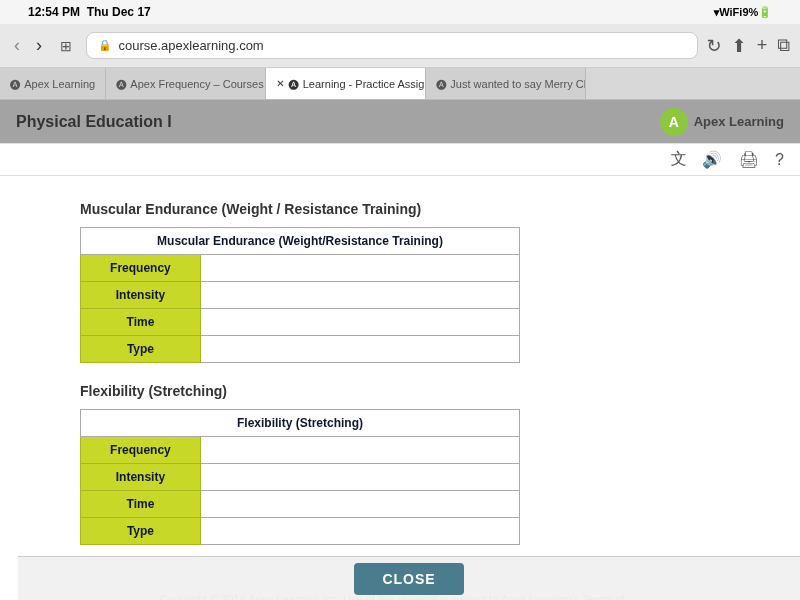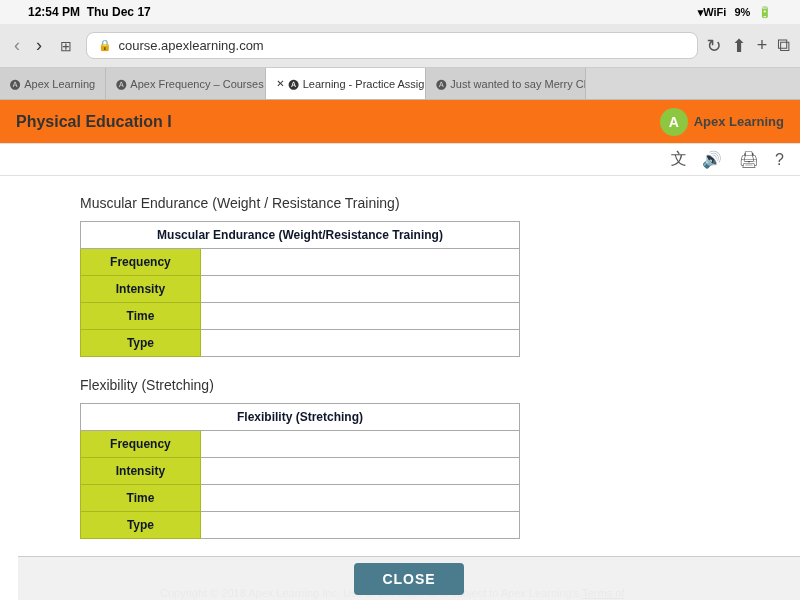--- a/index.html
+++ b/index.html
@@ -3,21 +3,21 @@
   <meta charset="utf-8">
   <style>
     * { box-sizing: border-box; margin: 0; padding: 0; }
     body { font-family: -apple-system, BlinkMacSystemFont, 'Helvetica Neue', Arial, sans-serif; background: #f0f0f0; width: 800px; height: 600px; overflow: hidden; }
 
     
     .status-bar {
       display: flex; justify-content: space-between; align-items: center;
       background: #f5f5f5; padding: 4px 28px; font-size: 12px; font-weight: 600; height: 24px;
     }
-    .status-right { display: flex; gap: 8px; align-items: center; font-size: 11px; }
+    .status-right { display: flex; align-items: center; font-size: 11px; }
 
     
     .browser-chrome {
       background: #e8e8e8; padding: 6px 10px; display: flex; align-items: center; gap: 8px; height: 44px; border-bottom: 1px solid #ccc;
     }
     .nav-btn { background: none; border: none; font-size: 18px; color: #888; cursor: pointer; padding: 2px 4px; }
     .nav-btn.active { color: #333; }
     .reader-btn { background: none; border: none; font-size: 14px; color: #555; cursor: pointer; padding: 2px 6px; }
     .address-bar {
       flex: 1; background: white; border: 1px solid #ccc; border-radius: 8px;
@@ -36,21 +36,21 @@
       display: flex; align-items: center; gap: 4px; padding: 0 10px;
       font-size: 11px; color: #555; border-right: 1px solid #bbb;
       background: #d0d0d0; cursor: pointer; max-width: 160px; overflow: hidden;
       white-space: nowrap;
     }
     .tab.active { background: white; color: #333; font-weight: 500; }
     .tab-favicon { font-size: 10px; }
 
     
     .page-header {
-      background: #f97316; display: flex; justify-content: space-between; align-items: center;
+      background: #a3a3a3; display: flex; justify-content: space-between; align-items: center;
       padding: 8px 16px; border-bottom: 1px solid #e0e0e0; height: 44px;
     }
     .page-title { font-size: 16px; font-weight: 600; color: #333; }
     .header-right { display: flex; align-items: center; gap: 10px; }
     .apex-logo { display: flex; align-items: center; gap: 6px; }
     .apex-logo-icon {
       width: 28px; height: 28px; background: #8dc63f; border-radius: 50%;
       display: flex; align-items: center; justify-content: center; font-size: 14px; color: white; font-weight: bold;
     }
     .apex-logo-text { font-size: 13px; font-weight: 600; color: #444; }
@@ -60,21 +60,21 @@
       background: white; display: flex; justify-content: flex-end; gap: 16px;
       padding: 4px 16px; border-bottom: 1px solid #e0e0e0; height: 32px; align-items: center;
     }
     .toolbar-icon { font-size: 16px; color: #555; cursor: pointer; }
 
     
     .main-content {
       background: white; padding: 16px 80px; overflow-y: auto; height: calc(600px - 24px - 44px - 32px - 32px - 44px);
     }
 
-    .section-label { font-size: 14px; color: #333; margin-bottom: 10px; margin-top: 3px; }
+    .section-label { font-size: 14px; color: #333; margin-bottom: 10px; margin-top: 9px; font-weight: bold; }
 
     
     .fitness-table {
       width: 440px; border-collapse: collapse; margin-bottom: 20px;
     }
     .fitness-table .table-header td {
       background: #c8d828; color: #333; font-weight: bold; font-size: 13px;
       padding: 8px 12px; text-align: center; border: 1px solid #a8b820;
     }
     .fitness-table tr td:first-child {

